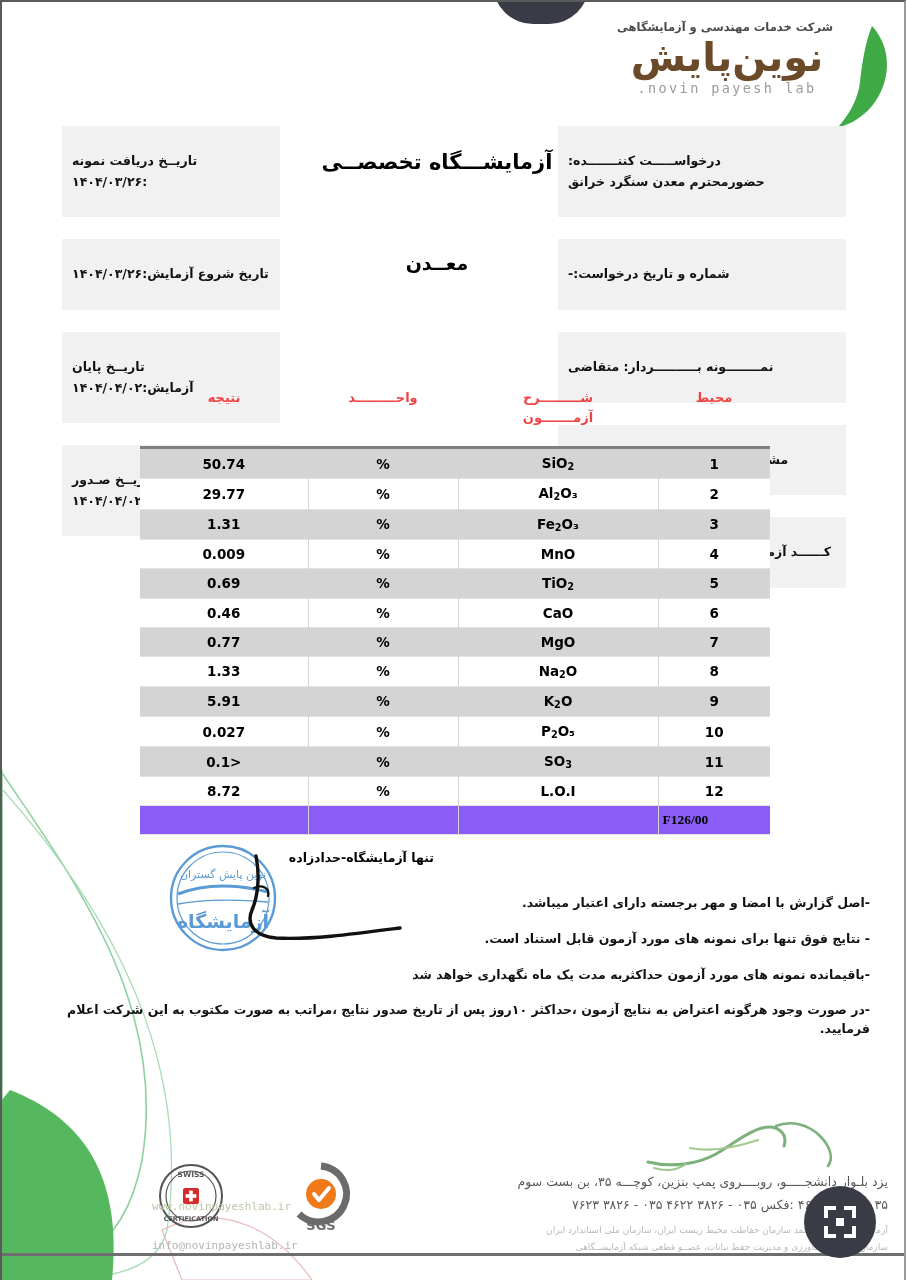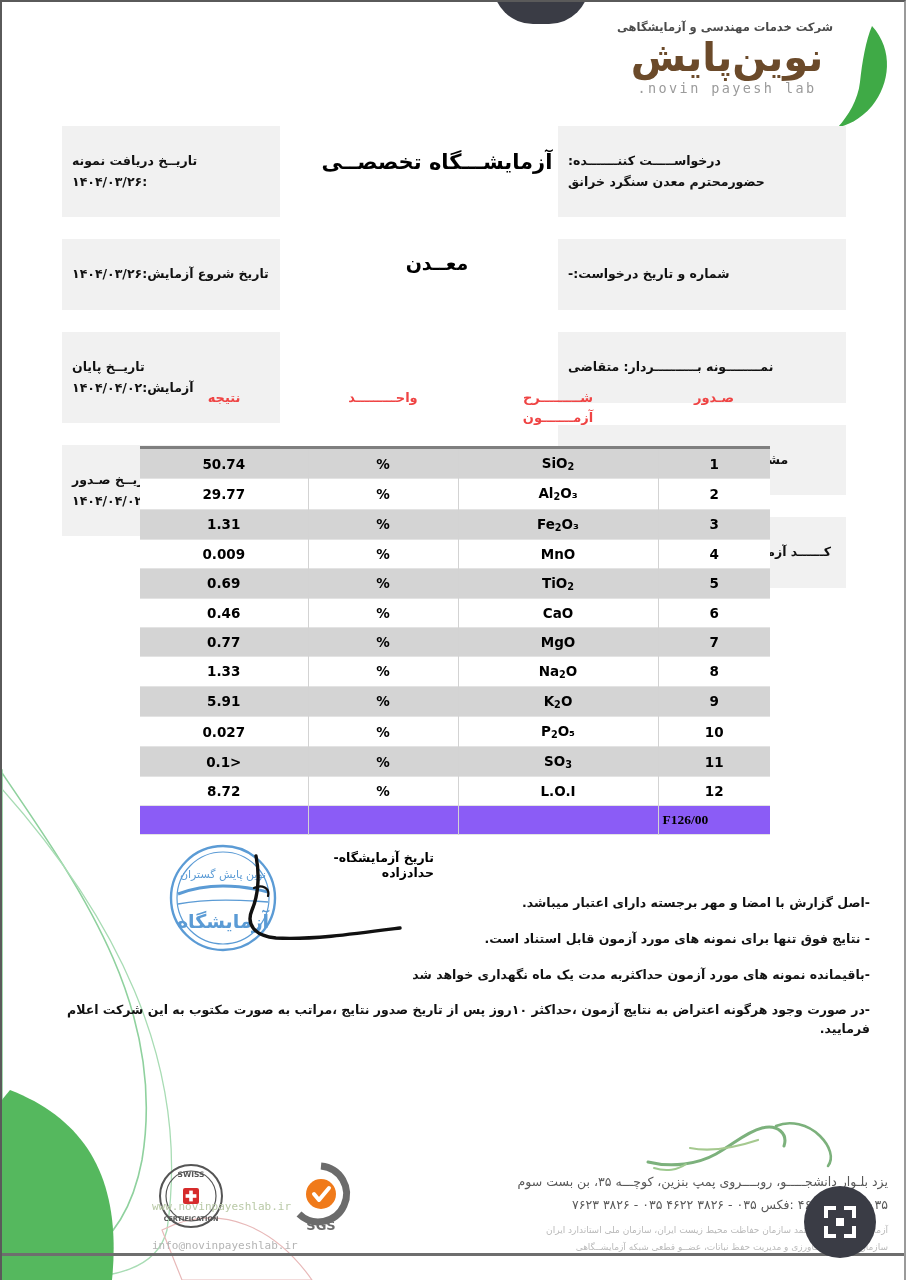--- a/index.html
+++ b/index.html
@@ -202,21 +202,21 @@
     <div class="info-box">تاریــخ صـدور نتیجـــه:۱۴۰۴/۰۴/۰۲</div>
   </div>
 
   <div class="center-title title-main">آزمایشـــگاه تخصصــی</div>
   <div class="center-title title-sub">معــدن</div>
 
   <div class="table-wrap">
     <table class="results">
       <thead>
         <tr>
-          <th class="col-row">صـدور</th>
+          <th class="col-row">محیط</th>
           <th class="col-desc">شـــــــــرح
 آزمـــــــون</th>
           <th class="col-unit">واحـــــــــد</th>
           <th class="col-res">نتیجه</th>
         </tr>
       </thead>
       <tbody id="results-body">
           <tr>
             <td class="col-row">1</td>
             <td class="col-desc">SiO<sub>2</sub></td>
@@ -295,21 +295,21 @@
           <td>F126/00</td>
           <td></td>
           <td></td>
           <td></td>
         </tr>
       </tbody>
     </table>
   </div>
 
   <div class="sig-area">
-    <div class="sig-label">تاریخ آزمایشگاه-حدادزاده</div>
+    <div class="sig-label">تنها آزمایشگاه-حدادزاده</div>
     <svg class="stamp" viewBox="0 0 118 112" aria-hidden="true">
       <circle cx="59" cy="56" r="52" fill="none" stroke="#5b9bd5" stroke-width="2.4"></circle>
       <circle cx="59" cy="56" r="46" fill="none" stroke="#5b9bd5" stroke-width="1.2"></circle>
       <path d="M14 52 C 45 40, 80 44, 104 50" fill="none" stroke="#5b9bd5" stroke-width="3"></path>
       <path d="M14 62 C 45 56, 80 58, 104 60" fill="none" stroke="#5b9bd5" stroke-width="1.4"></path>
       <text x="59" y="36" font-size="11" fill="#5b9bd5" text-anchor="middle" font-family="DejaVu Sans, sans-serif">نوین پایش گستران</text>
       <text x="59" y="86" font-size="19" fill="#5b9bd5" text-anchor="middle" font-weight="bold" font-family="DejaVu Sans, sans-serif">آزمایشگاه</text>
     </svg>
     <svg class="sig-stroke" viewBox="0 0 180 100" aria-hidden="true">
       <path d="M32 2 C 36 22, 34 42, 28 56 C 22 70, 30 82, 52 84 C 86 86, 130 80, 176 74" fill="none" stroke="#111" stroke-width="3.4" stroke-linecap="round"></path>

